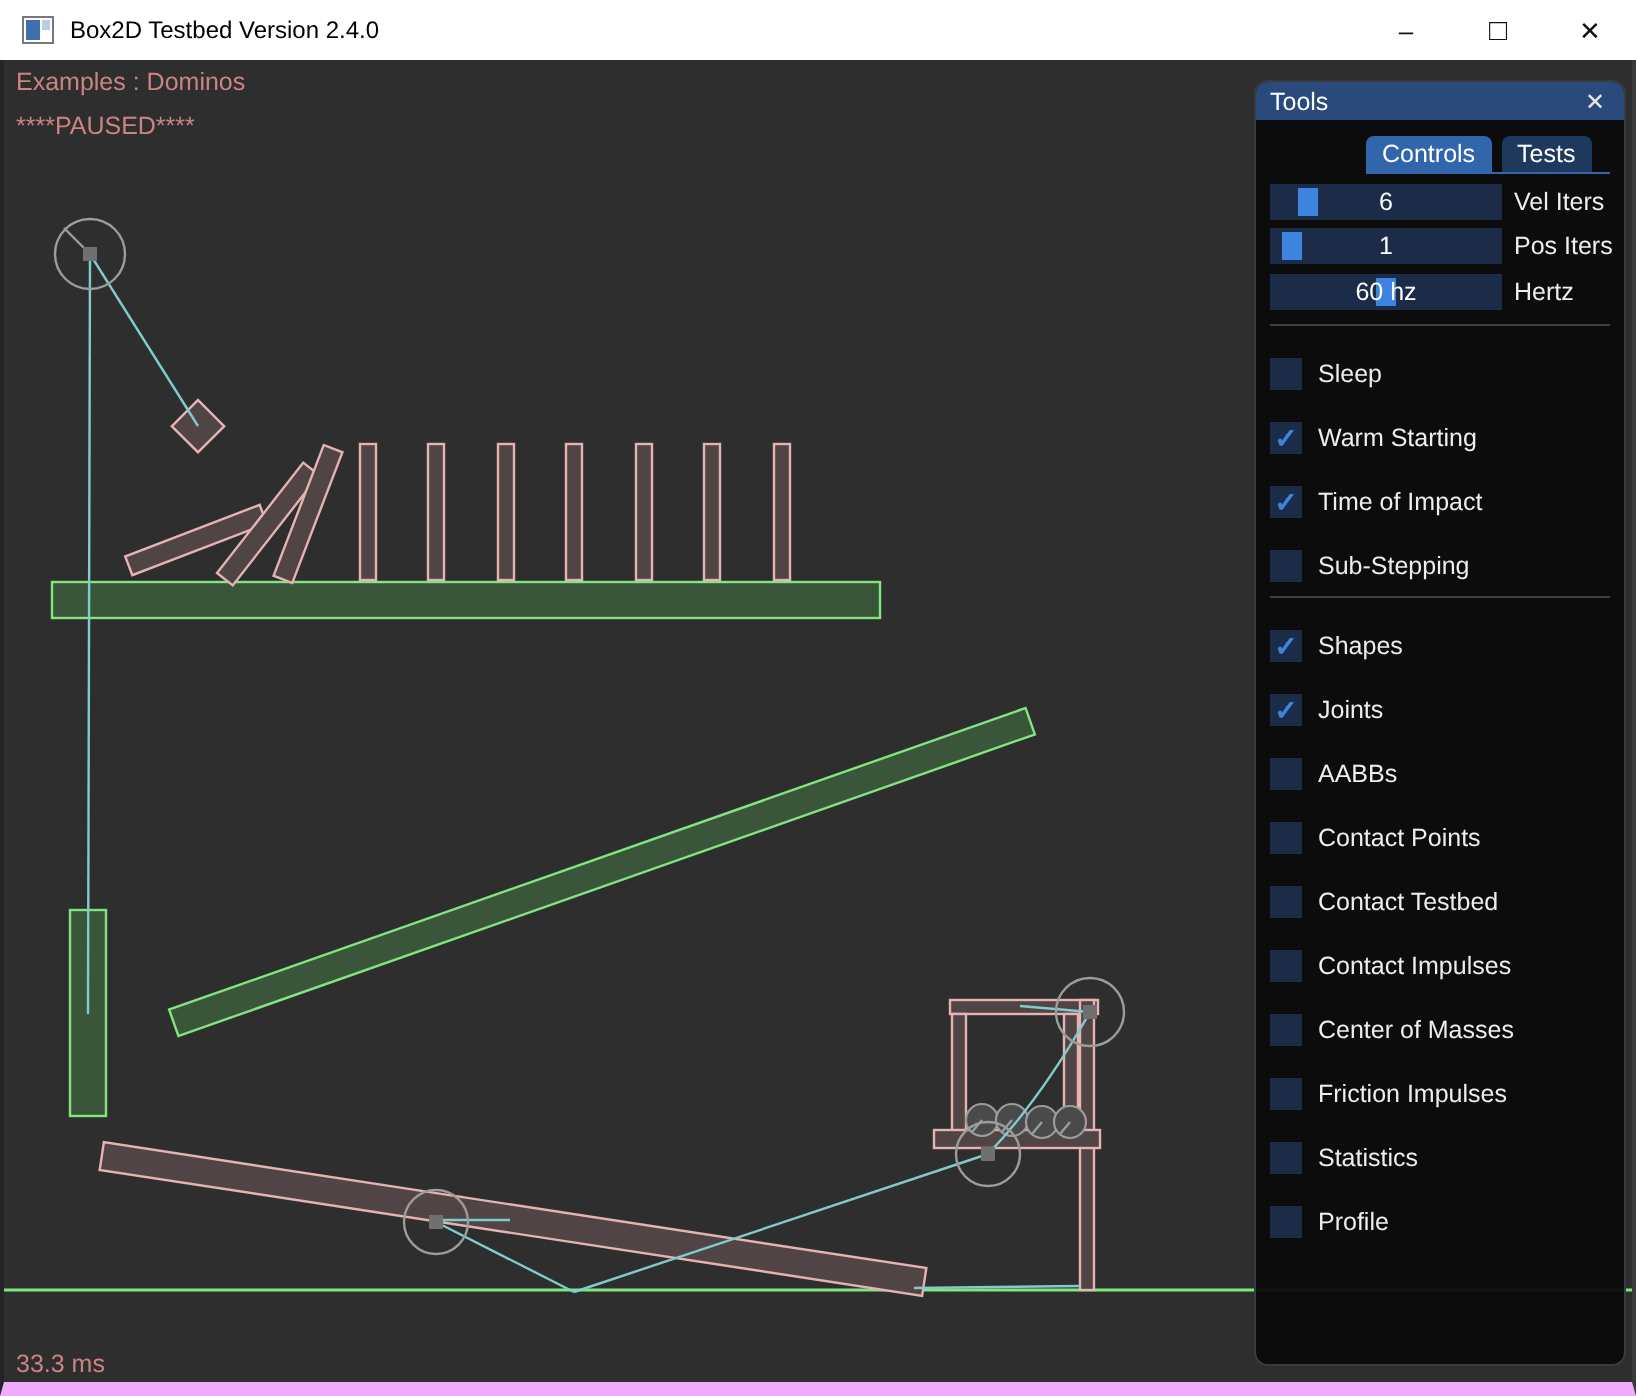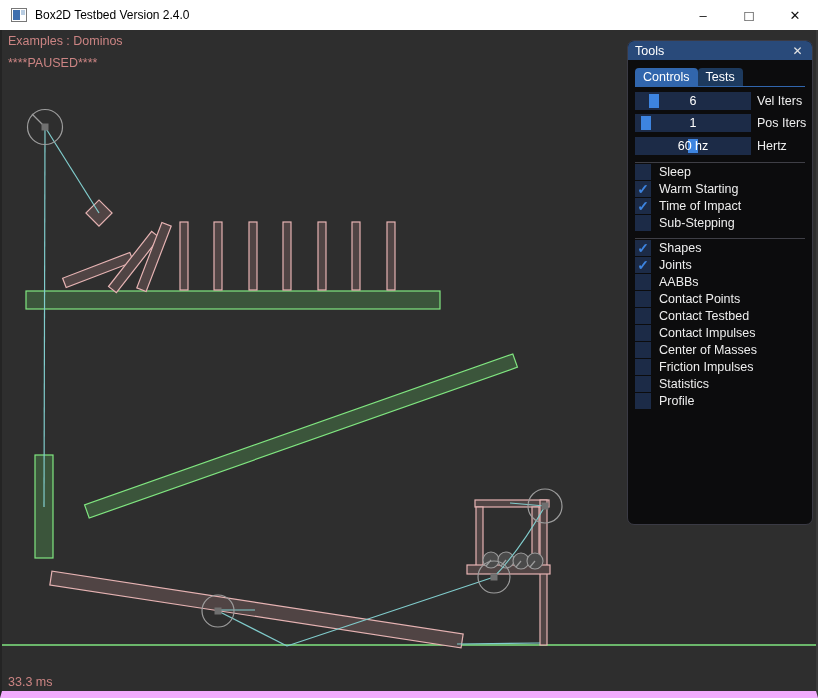--- a/index.html
+++ b/index.html
@@ -26,39 +26,39 @@
   
   .green-shape{fill:var(--scene-green-fill);stroke:var(--scene-green);stroke-width:1.2;}
   .pink-shape{fill:var(--scene-pink-fill);stroke:var(--scene-pink);stroke-width:1.2;}
   .gray-outline{fill:none;stroke:var(--scene-gray);stroke-width:1.2;}
   .gray-ball{fill:var(--scene-gray-fill);stroke:var(--scene-gray);stroke-width:1.1;}
   .gray-line{stroke:var(--scene-gray);stroke-width:1.2;}
   .joint{stroke:var(--joint-teal);stroke-width:1.2;fill:none;}
   .ground{stroke:var(--scene-green);stroke-width:1.4;}
   .anchor{fill:var(--anchor-gray);}
   
-  .tools-panel{position:absolute;left:625px;top:10px;width:186px;height:485px;
+  .tools-panel{position:absolute;left:625px;top:10px;width:186px;height:643px;
                background:rgba(11,11,13,0.96);border:1px solid #3a3a44;border-radius:7px;
                box-sizing:border-box;color:#eee;}
   .panel-titlebar{height:19px;background:var(--titlebar-navy);border-radius:6px 6px 0 0;
                   display:flex;align-items:center;padding:0 7px;font-size:12.5px;color:#fff;}
   .panel-close{margin-left:auto;font-size:12px;color:#e6e6e6;width:15px;text-align:center;cursor:default;}
   .panel-body{padding:8px 7px 0 7px;}
-  .tabbar{display:flex;gap:0;border-bottom:1px solid var(--tab-active);}
+  .tabbar{display:flex;gap:5px;border-bottom:1px solid var(--tab-active);margin-left:48px;}
   .tab{height:18px;line-height:18px;padding:0 8px;font-size:12.5px;color:#fff;
        background:var(--tab-inactive);border-radius:4px 4px 0 0;cursor:default;}
   .tab.active{background:var(--tab-active);}
   .slider-row{display:flex;align-items:center;margin-top:4.5px;height:18px;}
   .slider-track{position:relative;width:116px;height:18px;background:var(--frame-navy);
                 display:flex;align-items:center;justify-content:center;flex:none;}
   .slider-grab{position:absolute;top:2px;bottom:2px;width:10px;background:var(--accent-blue);}
   .slider-value{position:relative;font-size:12.5px;color:#fff;z-index:1;}
   .slider-label{margin-left:6px;font-size:12.5px;color:#eee;white-space:nowrap;}
   .sep{height:1px;background:#3f3f46;margin:7px 0 0 0;}
-  .check-row{display:flex;align-items:center;margin-top:1px;height:16px;}
+  .check-row{display:flex;align-items:center;margin-top:16px;height:16px;}
   .checkbox{width:16px;height:16px;background:var(--frame-navy);flex:none;
             display:flex;align-items:center;justify-content:center;
             color:var(--accent-blue);font-size:14px;font-weight:bold;line-height:16px;}
   .check-label{margin-left:8px;font-size:12.5px;color:#eee;white-space:nowrap;}
   .buttons{margin-top:7px;}
   .panel-btn{height:19px;margin-top:4px;background:var(--button-blue);color:#fff;
              font-size:12.5px;display:flex;align-items:center;justify-content:center;cursor:default;}
 </style>
 </head>
 <body>

